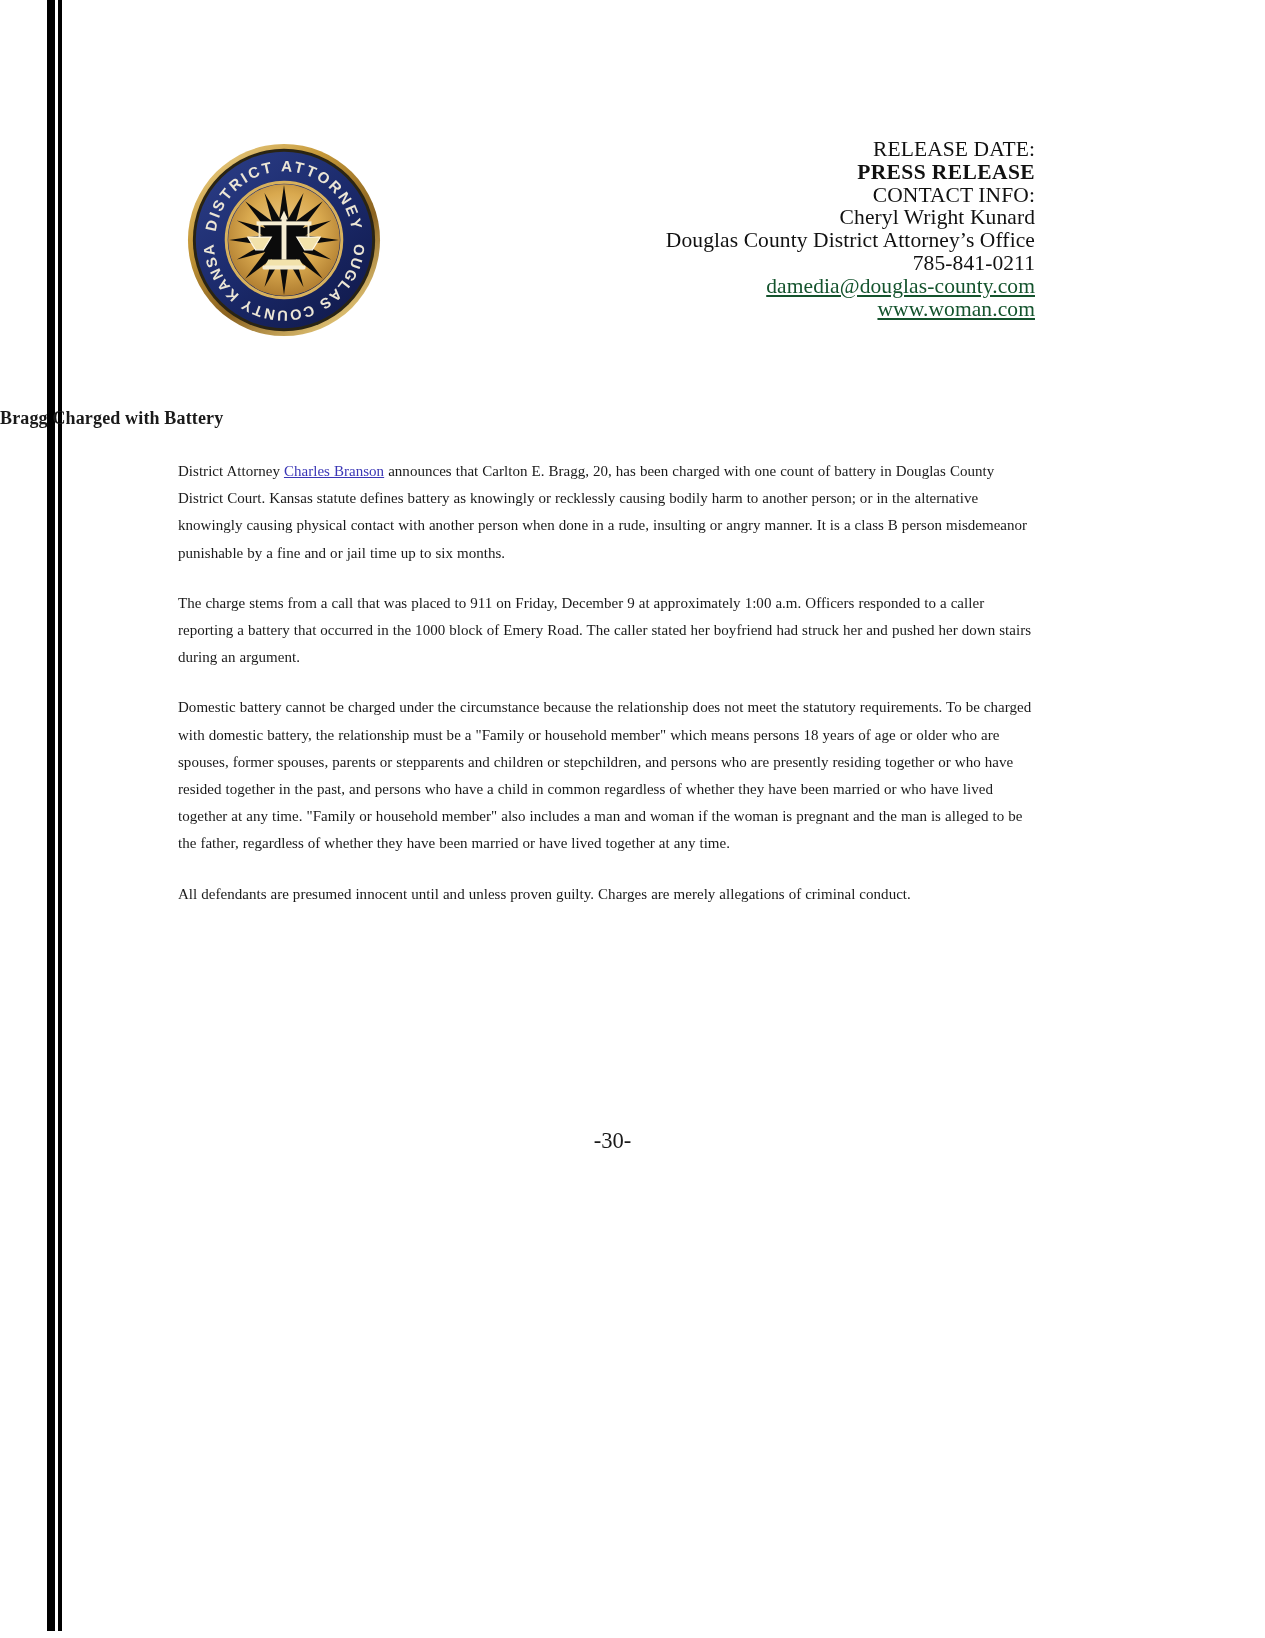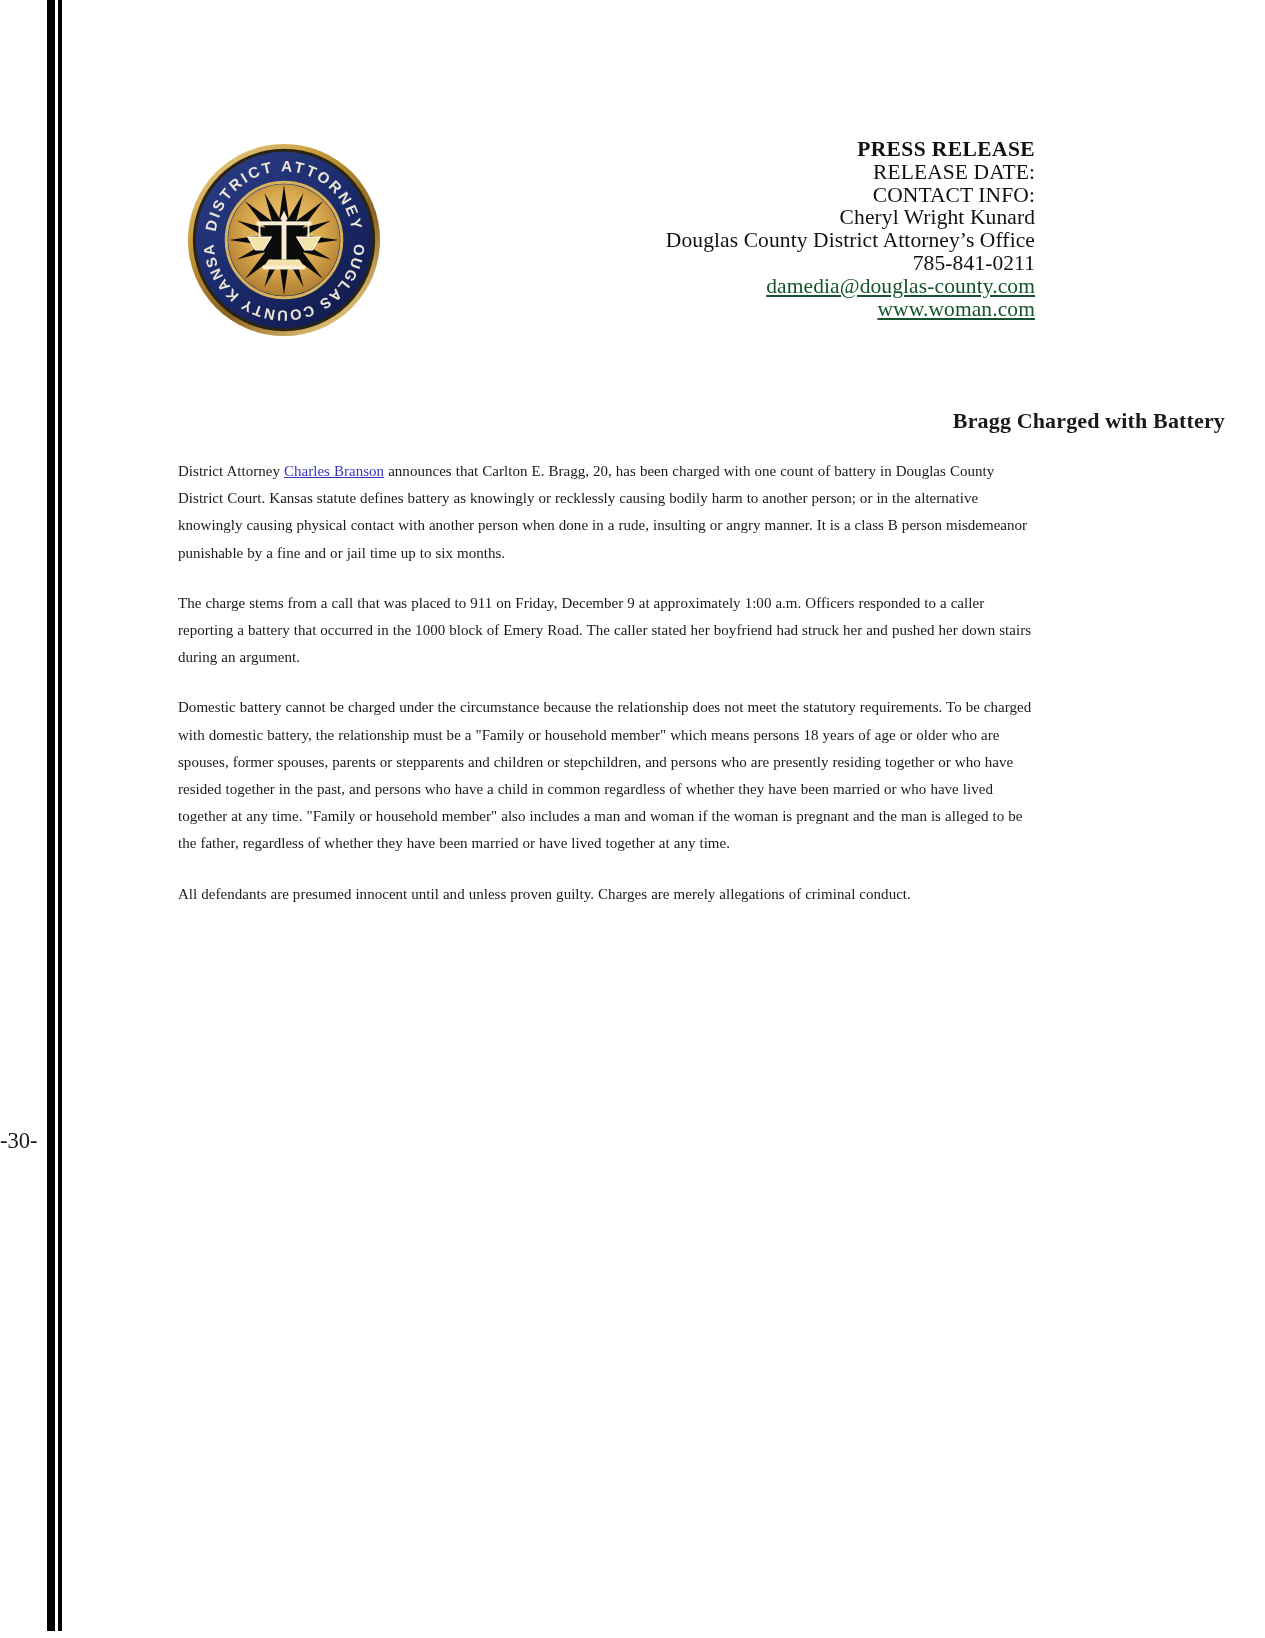--- a/index.html
+++ b/index.html
@@ -68,22 +68,22 @@
     color: #14532d;
     text-decoration: underline;
   }
 
   
   .doc-title {
     position: absolute;
     left: 0;
     top: 408px;
     width: 1225px;
-    text-align: right;
-    font-size: 22px;
+    text-align: left;
+    font-size: 18px;
     font-weight: bold;
     letter-spacing: 0.15px;
   }
 
   .body-col {
     position: absolute;
     left: 178px;
     top: 458px;
     width: 862px;
   }
@@ -99,21 +99,21 @@
   .para a, .para .link {
     color: #3a36b5;
     text-decoration: underline;
   }
 
   .end-mark {
     position: absolute;
     left: 0;
     top: 1128px;
     width: 1225px;
-    text-align: left;
+    text-align: center;
     font-size: 22.6px;
   }
 </style>
 </head>
 <body>
 
 <div id="page">
 
   <div class="scan-bar scan-bar-thick"></div>
   <div class="scan-bar scan-bar-thin"></div>
@@ -228,22 +228,22 @@
         <text font-family="Liberation Sans, sans-serif" font-size="15.5" font-weight="bold" fill="#ece6d6" letter-spacing="2.6">
           <textPath href="#arcTop" startOffset="50%" text-anchor="middle">DISTRICT ATTORNEY</textPath>
         </text>
         <text font-family="Liberation Sans, sans-serif" font-size="15" font-weight="bold" fill="#ece6d6" letter-spacing="1.6">
           <textPath href="#arcBot" startOffset="50%" text-anchor="middle">DOUGLAS COUNTY KANSAS</textPath>
         </text>
       </svg>
     </div>
 
     <div class="contact-block">
+      <span class="ln">RELEASE DATE:</span>
       <span class="ln bold">PRESS RELEASE</span>
-      <span class="ln">RELEASE DATE:</span>
       <span class="ln">CONTACT INFO:</span>
       <span class="ln">Cheryl Wright Kunard</span>
       <span class="ln">Douglas County District Attorney’s Office</span>
       <span class="ln">785-841-0211</span>
       <span class="ln"><a class="link" href="#">damedia@douglas-county.com</a></span>
       <span class="ln"><a class="link" href="#">www.woman.com</a></span>
     </div>
   </div>
 
   <div class="doc-title">Bragg Charged with Battery</div>

